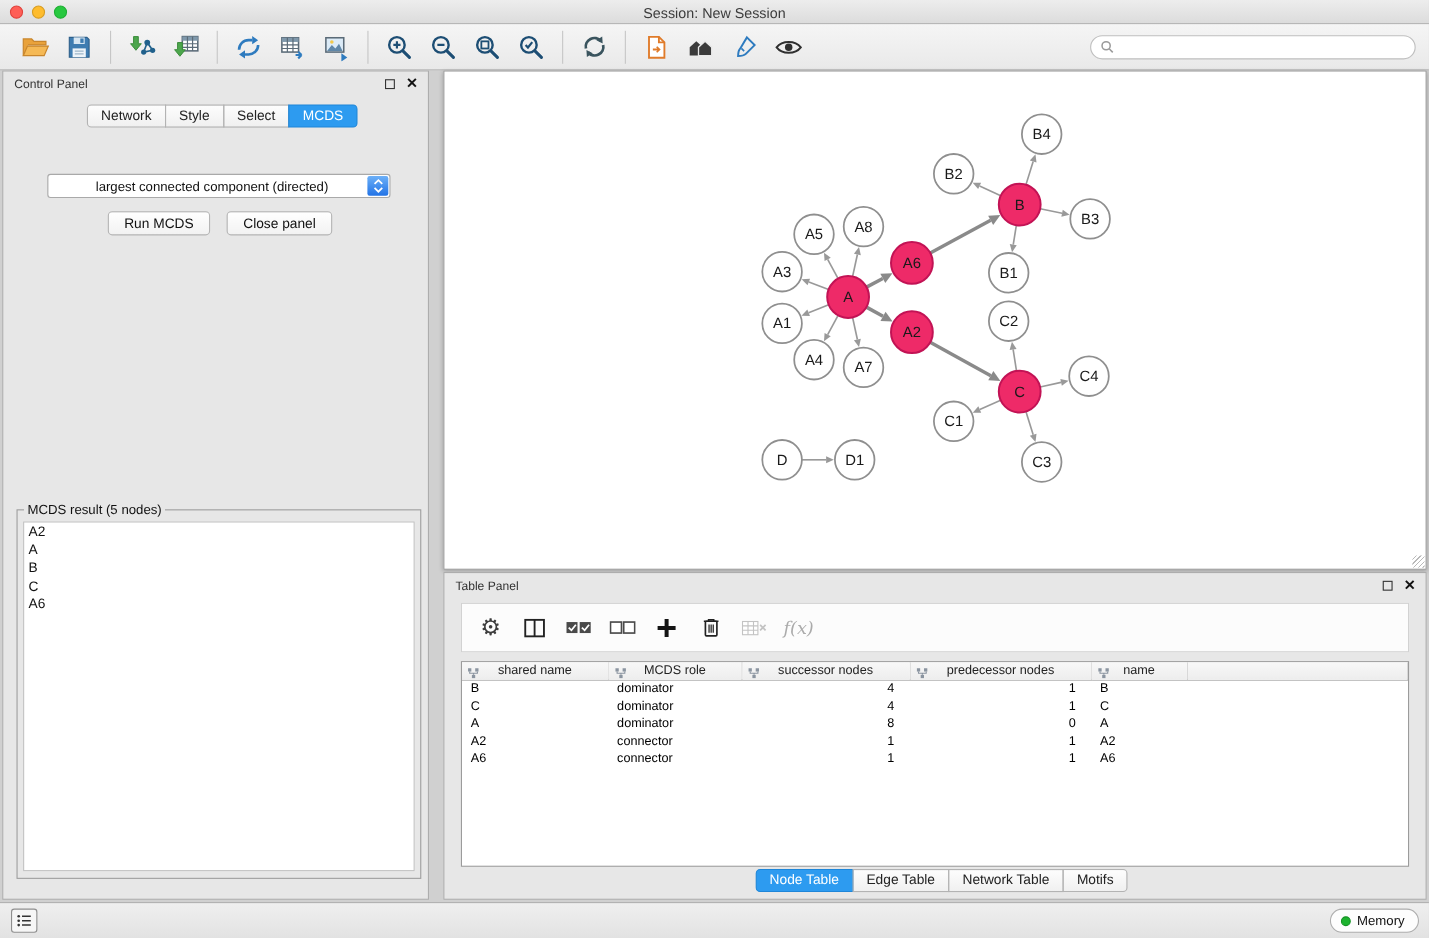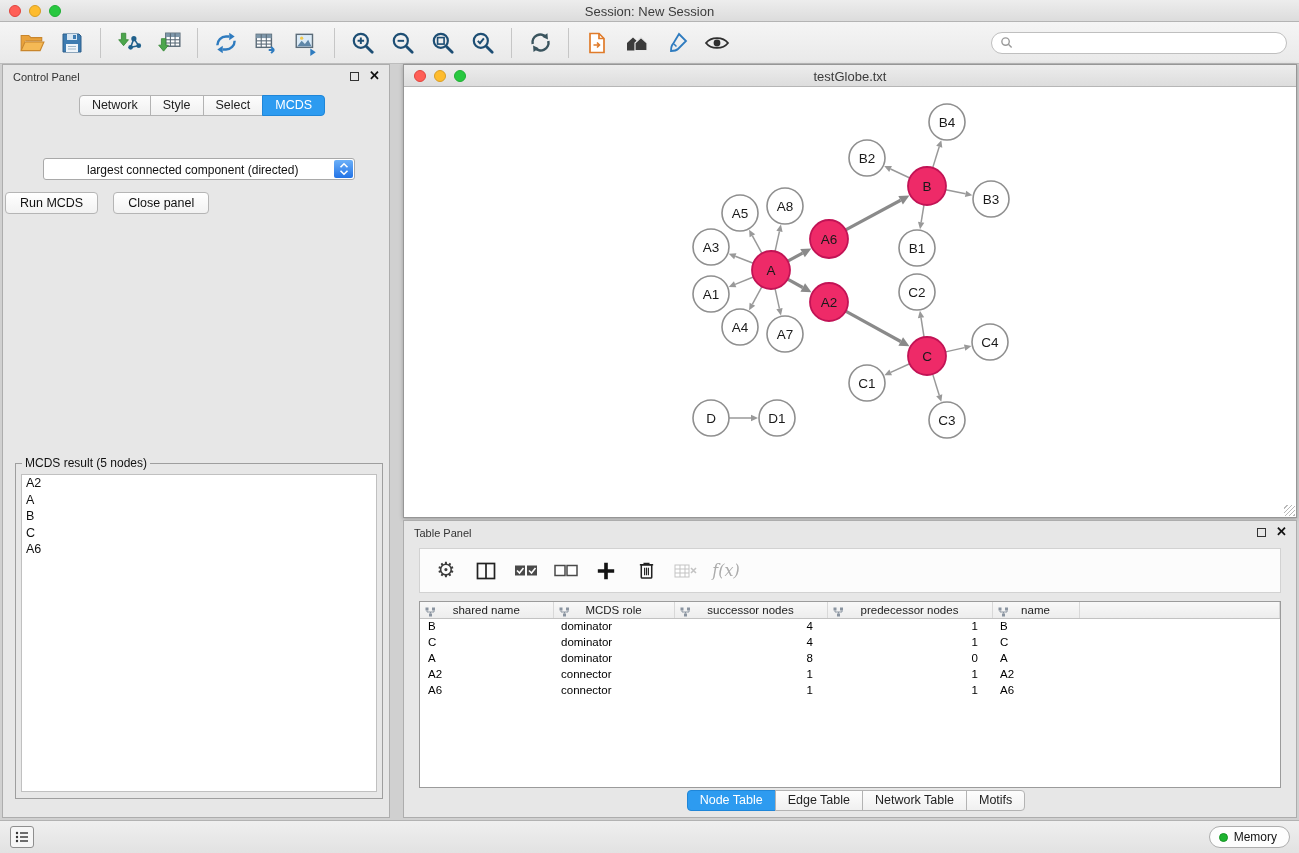--- a/index.html
+++ b/index.html
@@ -60,21 +60,21 @@
   .criterion {
     position:absolute; top:93px; left:40px; width:312px; height:22px;
     background:#fff; border:1px solid #a9a9a9; border-radius:3px; cursor:pointer;
   }
   .criterion .val { position:absolute; left:8px; top:4px; font-size:12px; color:#111;padding-left:35px; }
   .criterion .stepper {
     position:absolute; right:1px; top:1px; width:19px; height:18px; border-radius:2px;
     background:linear-gradient(#6cb0f8,#2273e6);
     display:flex; align-items:center; justify-content:center;
   }
-  .cp-buttons { position:absolute; top:127px; left:2px; right:0; display:flex; gap:15px; }
+  .cp-buttons { position:absolute; top:127px; left:8px; right:0; display:flex; justify-content:center; gap:15px; }
   .btn {
     height:22px; padding:0 14px; font-size:12.5px; color:#111;
     background:linear-gradient(#ffffff,#f2f2f2); border:1px solid #b5b5b5; border-radius:4px; cursor:pointer;
     font-family:"Liberation Sans",sans-serif;
   }
   .mcds-fieldset {
     position:absolute; top:391px; left:12px; right:6px; bottom:18px;
     border:1px solid #9e9e9e; padding:3px;
   }
   .mcds-fieldset legend { font-size:12px; color:#111; padding:0 3px; margin-left:3px; }
@@ -326,28 +326,20 @@
         <div class="mcds-item">A2</div>
         <div class="mcds-item">A</div>
         <div class="mcds-item">B</div>
         <div class="mcds-item">C</div>
         <div class="mcds-item">A6</div>
       </div>
   </fieldset>
 </div>
 
 <div id="network-window">
-  <div class="inner-titlebar">
-    <div class="inner-traffic">
-      <span class="tl red"></span>
-      <span class="tl yellow"></span>
-      <span class="tl green"></span>
-    </div>
-    <div class="inner-title">testGlobe.txt</div>
-  </div>
   <svg id="graph" width="892" height="430" viewBox="0 0 892 430">
       <g>
         <line x1="349.35894287318007" y1="190.05642285072798" x2="331.1403939630167" y2="197.3438424147933" stroke="#999999" stroke-width="1.5"></line>
         <polygon points="324.64105712681993,199.94357714927202 329.9519437986836,194.37271700396047 332.32884412734984,200.31496782562613" fill="#999999"></polygon>
       </g>
       <g>
         <line x1="383.6359759965091" y1="192.17846951531536" x2="398.73266947919615" y2="200.50767971265995" stroke="#8A8A8A" stroke-width="3.2"></line>
         <polygon points="407.4884463194641,205.3384531417733 396.41389823322174,204.71045259598856 401.05144072517055,196.30490682933134" fill="#8A8A8A"></polygon>
       </g>
       <g>

